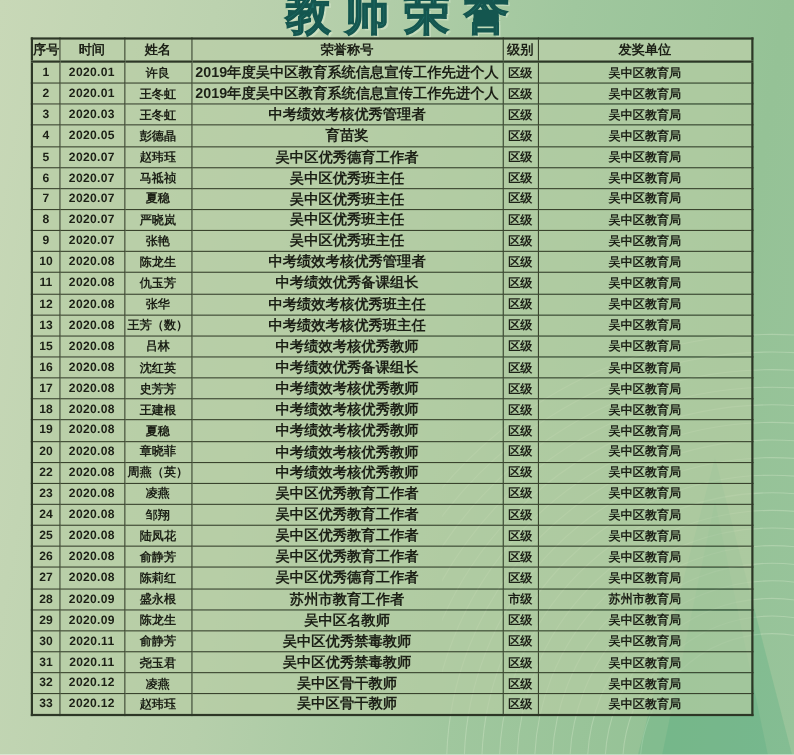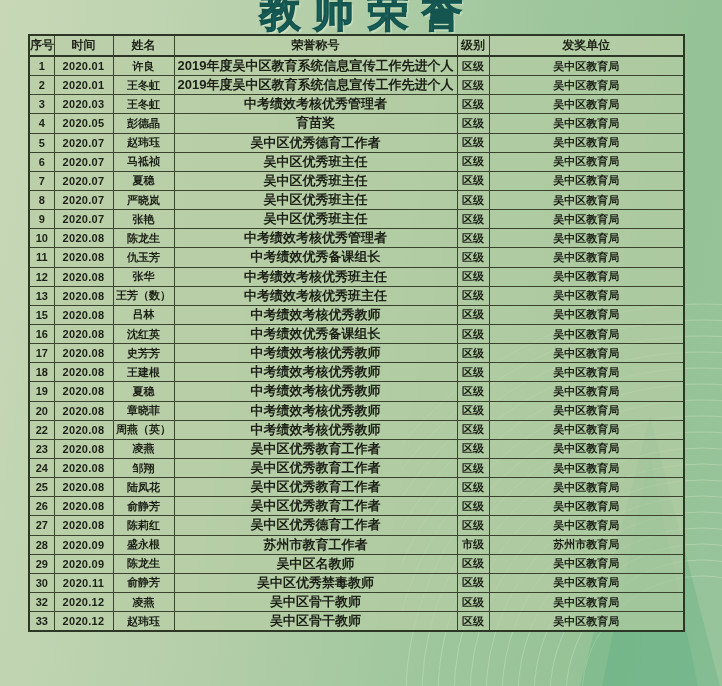--- a/index.html
+++ b/index.html
@@ -331,20 +331,28 @@
   </tr>
       <tr>
     <td>30</td>
     <td>2020.11</td>
     <td>俞静芳</td>
     <td>吴中区优秀禁毒教师</td>
     <td>区级</td>
     <td>吴中区教育局</td>
   </tr>
       <tr>
+    <td>31</td>
+    <td>2020.11</td>
+    <td>尧玉君</td>
+    <td>吴中区优秀禁毒教师</td>
+    <td>区级</td>
+    <td>吴中区教育局</td>
+  </tr>
+      <tr>
     <td>32</td>
     <td>2020.12</td>
     <td>凌燕</td>
     <td>吴中区骨干教师</td>
     <td>区级</td>
     <td>吴中区教育局</td>
   </tr>
       <tr>
     <td>33</td>
     <td>2020.12</td>

